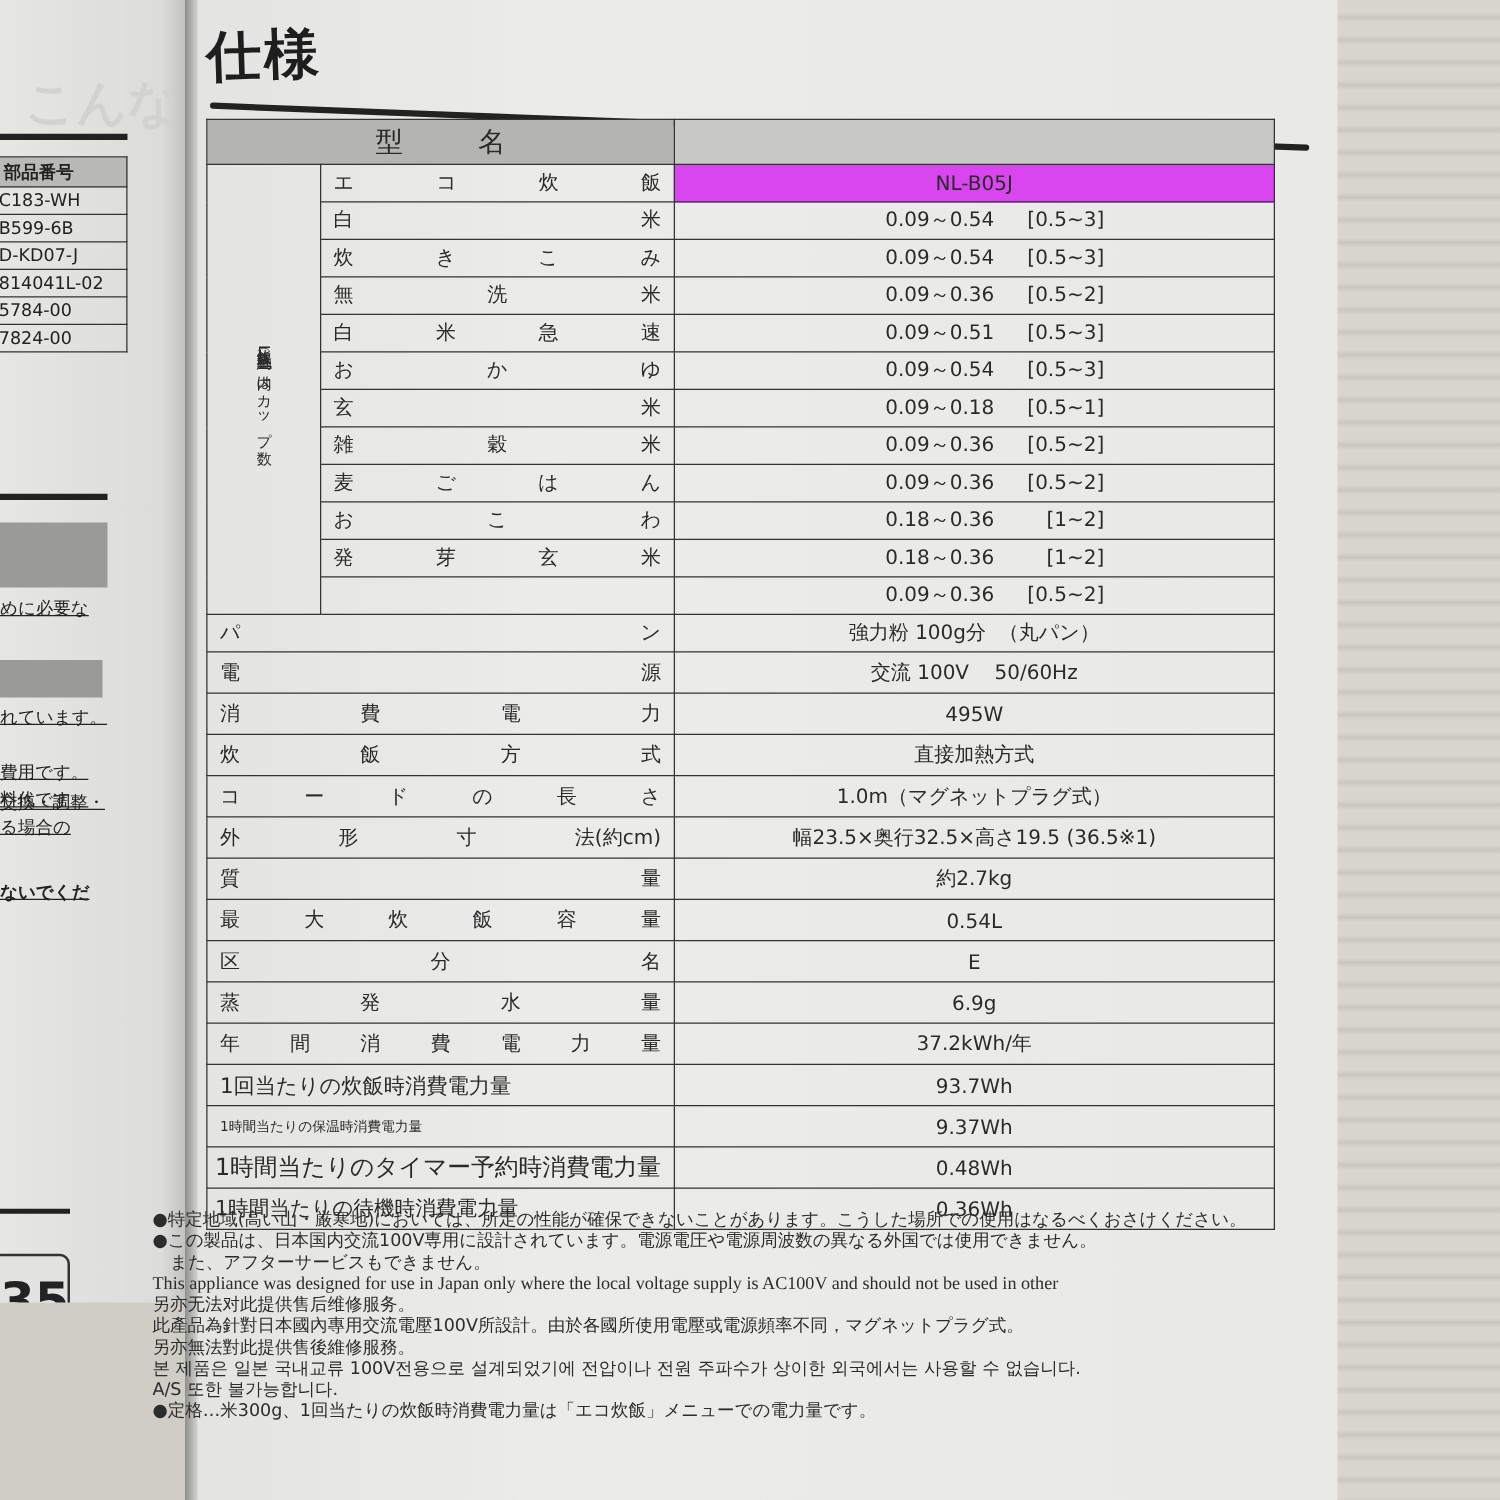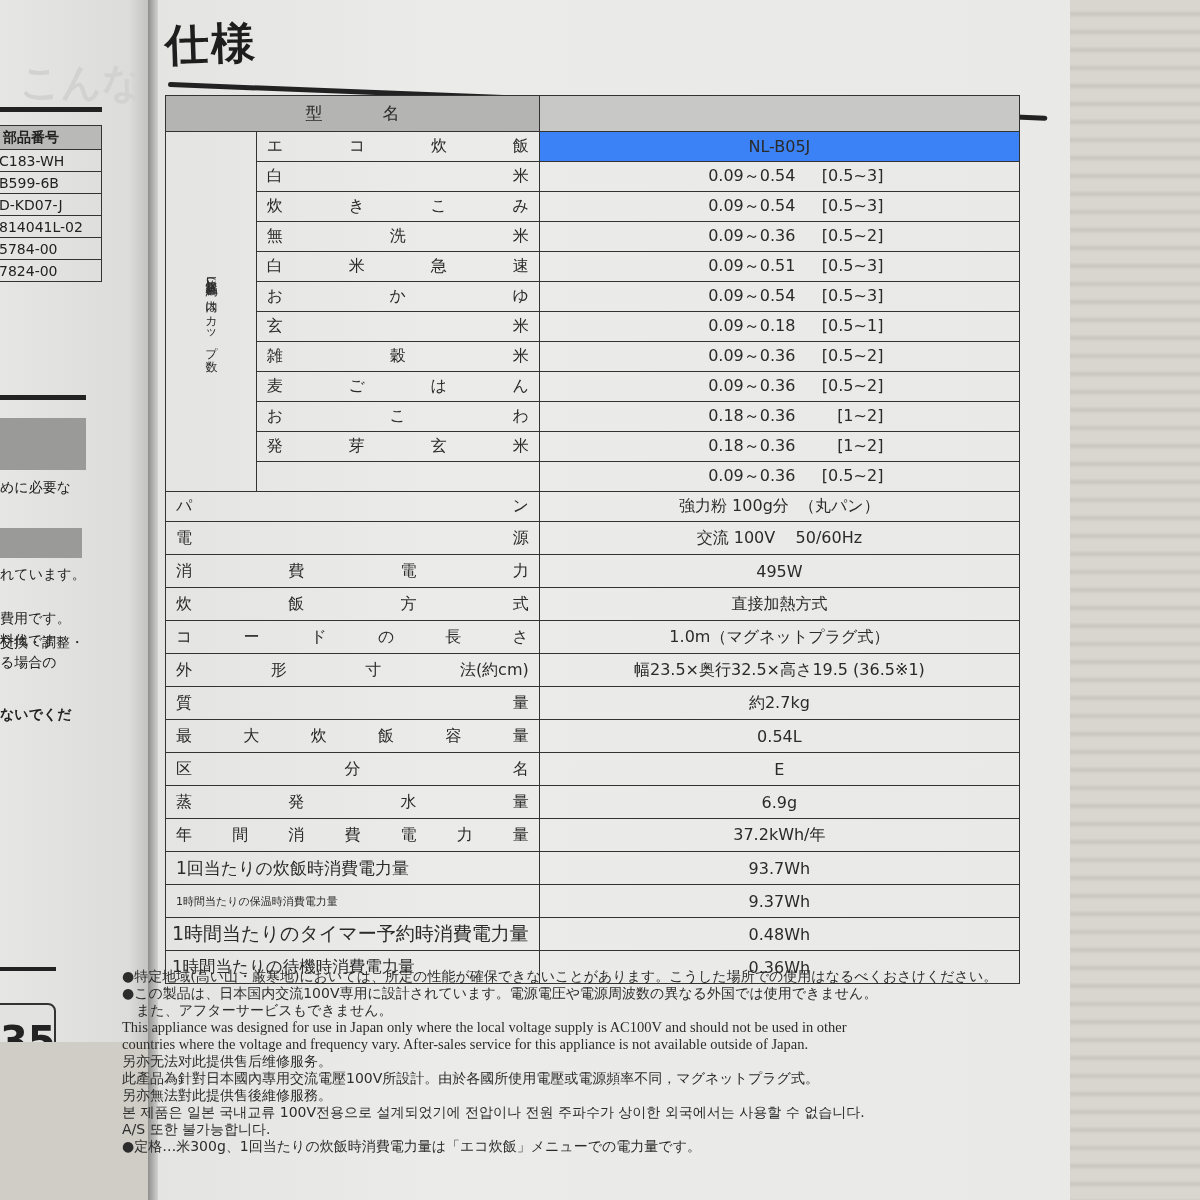--- a/index.html
+++ b/index.html
@@ -24,21 +24,21 @@
   .left-page .ghost-title {
     position: absolute; left: 20px; top: 55px; font-size: 40px; font-weight: bold; color: #d2d2d0;
   }
   .left-page .rule { position: absolute; left: 0; height: 5px; background: #222; }
   .parts-table { position: absolute; left: -6px; top: 125px; border-collapse: collapse; width: 108px; font-size: 14px; }
   .parts-table td, .parts-table th {
     border: 1.5px solid #333; height: 22px; padding: 0 0 0 4px; white-space: nowrap; text-align: left; color: #222;
   }
   .parts-table th { background: #b9b9b7; font-weight: bold; height: 24px; padding-left: 8px; }
   .gray-bar { position: absolute; left: 0; background: #9a9a98; }
-  .left-text { position: absolute; left: 0; font-size: 14px; line-height: 22px; white-space: nowrap; color: #222; }
+  .left-text { position: absolute; left: 0; font-size: 14px; line-height: 22px; white-space: nowrap; color: #222; text-decoration: underline; }
   .price-box {
     position: absolute; left: -20px; top: 1003px; width: 76px; height: 210px;
     border: 2px solid #333; border-radius: 8px; background: #e2e2e0;
   }
   .price-num { position: absolute; left: 0; top: 1018px; font-size: 40px; font-weight: bold; color: #222; }
   .price-sub { position: absolute; left: 0; font-size: 15px; color: #222; }
 
   
   .gutter {
     position: absolute; left: 148px; top: 0; width: 14px; height: 1200px;
@@ -58,25 +58,25 @@
     transform-origin: left; transform: rotate(2.2deg); border-radius: 3px;
   }
 
   
   .spec-table {
     position: absolute; left: 165px; top: 95px; width: 855px;
     border-collapse: collapse; font-size: 16px; color: #2a2a2a;
   }
   .spec-table td, .spec-table th { border: 1.5px solid #333; }
   .spec-table .hdr th {
-    background: #b4b4b2; height: 36px; font-weight: normal; font-size: 17px;
+    background: #b4b4b2; height: 36px; font-weight: normal; font-size: 22px;
   }
   .spec-table .hdr th.label-head { letter-spacing: 60px; text-align: center; padding-left: 60px; }
   .spec-table .model-row td { height: 30px; }
-  .spec-table .model-row td.model { background: #3b82f6; text-align: center; font-size: 16px; }
+  .spec-table .model-row td.model { background: #d946ef; text-align: center; font-size: 16px; }
   .spec-table tr.r td { height: 30px; }
   .spec-table tr.r2 td { height: 33px; }
   .spec-table td.lbl {
     padding: 0 10px 0 10px; font-size: 16px; white-space: nowrap;
   }
   .spaced { display: flex; justify-content: space-between; width: 100%; }
   .spec-table td.val { text-align: center; font-size: 16px; white-space: pre; }
   .spec-table td.group {
     width: 22px; writing-mode: vertical-rl; font-size: 12px; text-align: center; padding: 4px 0;
     letter-spacing: 1px;
@@ -415,20 +415,19 @@
     <td class="val">0.36Wh</td>
   </tr>
 </tbody>
   </table>
 
 <div class="notes">
   <div class="note-line">●特定地域(高い山・厳寒地)においては、所定の性能が確保できないことがあります。こうした場所での使用はなるべくおさけください。</div>
   <div class="note-line">●この製品は、日本国内交流100V専用に設計されています。電源電圧や電源周波数の異なる外国では使用できません。</div>
   <div class="note-line">　また、アフターサービスもできません。</div>
   <div class="note-line en">This appliance was designed for use in Japan only where the local voltage supply is AC100V and should not be used in other</div>
-  <div class="note-line en">countries where the voltage and frequency vary. After-sales service for this appliance is not available outside of Japan.</div>
   <div class="note-line">另亦无法对此提供售后维修服务。</div>
   <div class="note-line">此產品為針對日本國內專用交流電壓100V所設計。由於各國所使用電壓或電源頻率不同，マグネットプラグ式。</div>
   <div class="note-line">另亦無法對此提供售後維修服務。</div>
   <div class="note-line">본 제품은 일본 국내교류 100V전용으로 설계되었기에 전압이나 전원 주파수가 상이한 외국에서는 사용할 수 없습니다.</div>
   <div class="note-line">A/S 또한 불가능합니다.</div>
   <div class="note-line">●定格…米300g、1回当たりの炊飯時消費電力量は「エコ炊飯」メニューでの電力量です。</div>
 </div>
 
 </body></html>

